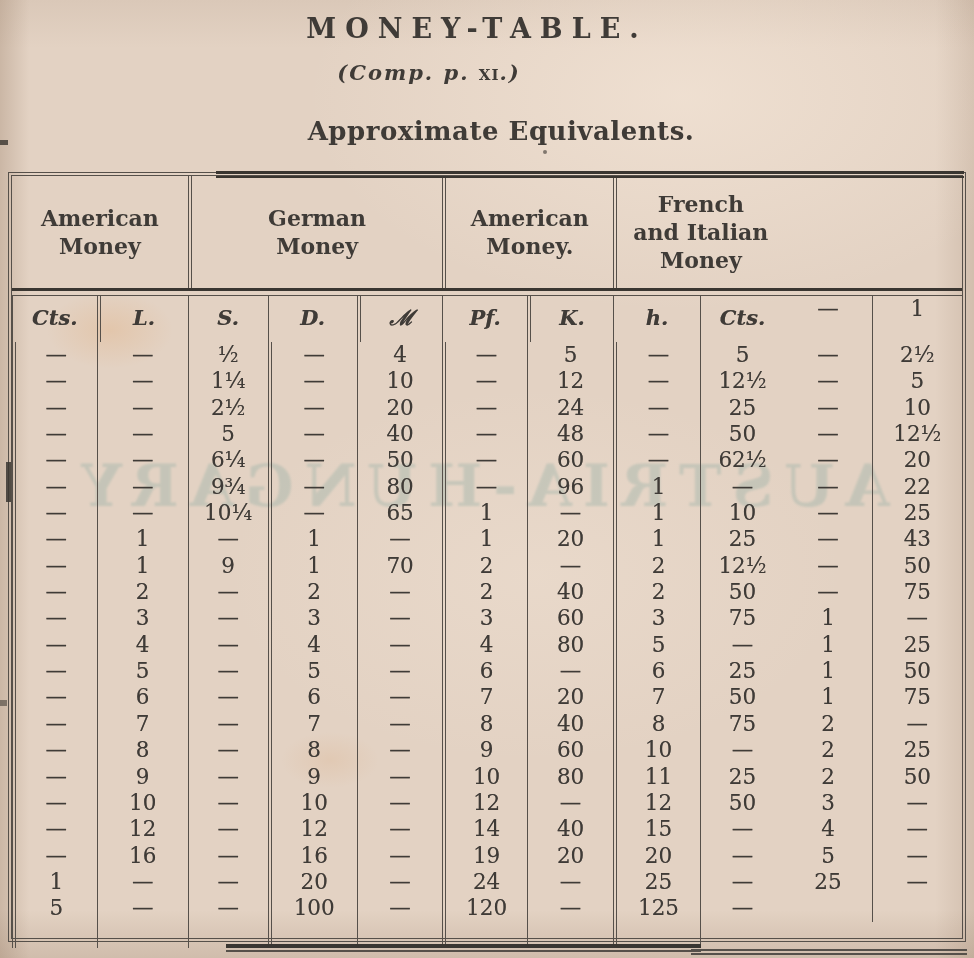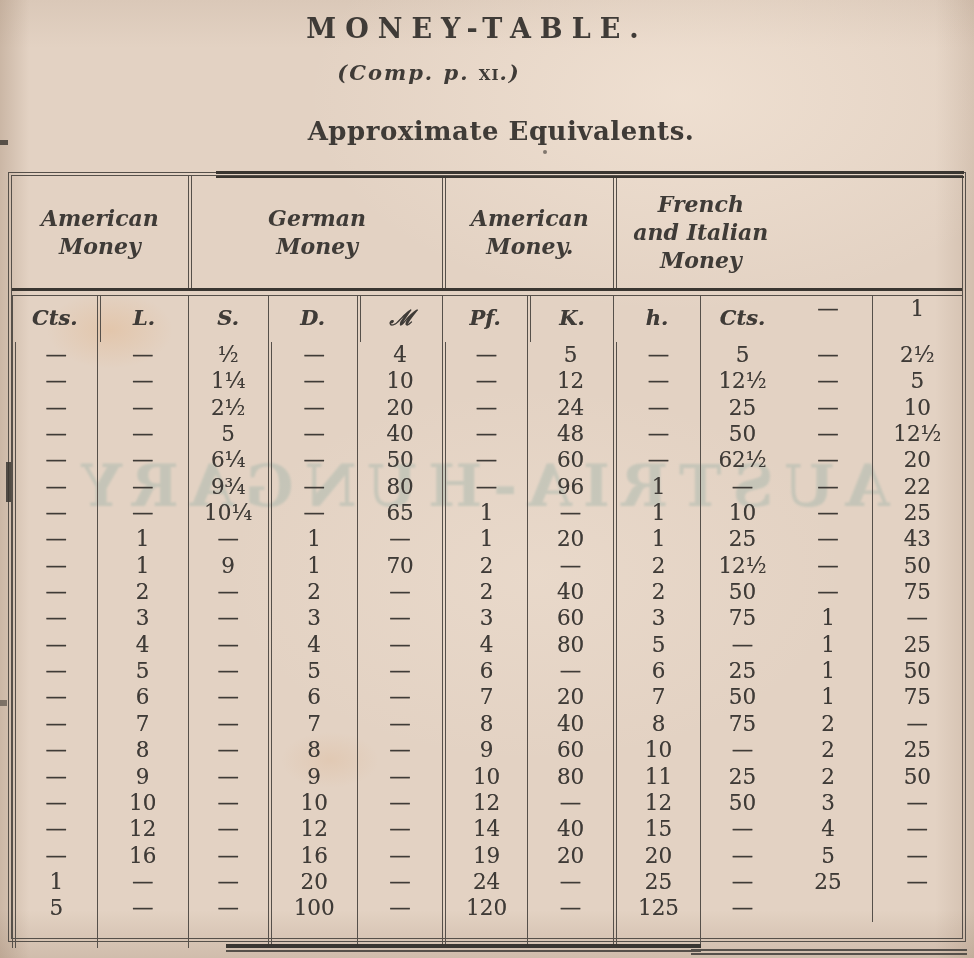--- a/index.html
+++ b/index.html
@@ -41,21 +41,20 @@
   .top-heavy{position:absolute;top:-5px;left:21.5%;right:-2px;height:7px;
     border-top:3px solid var(--rule-dark);border-bottom:2px solid var(--rule-dark);box-sizing:border-box;}
   .bhr-a{position:absolute;bottom:-10px;left:22.5%;width:50%;height:4px;background:var(--rule-dark);}
   .bhr-a::after{content:"";position:absolute;top:6px;left:0;right:0;height:2px;background:var(--rule);}
   .bhr-b{position:absolute;bottom:-13px;left:71.5%;width:29%;height:2px;background:var(--rule);}
   .bhr-b::after{content:"";position:absolute;top:4px;left:0;right:0;height:2px;background:var(--rule);}
 
   .ghead{
     height:112px;flex:0 0 112px;display:grid;
     grid-template-columns:18.5% 26.8% 18.0% 18.0% 18.7%;
-    font-style:italic;
   }
   .gcell{
     display:flex;align-items:center;justify-content:center;text-align:center;
     font-weight:bold;font-size:22px;line-height:1.28;white-space:pre-line;
     border-left:4px double var(--rule);box-sizing:border-box;padding:2px 4px;
   }
   .gcell:first-child{border-left:none;}
 
   .hdivider{flex:0 0 8px;height:8px;border-top:3px solid var(--rule-dark);
     border-bottom:1px solid var(--rule);box-sizing:border-box;}

